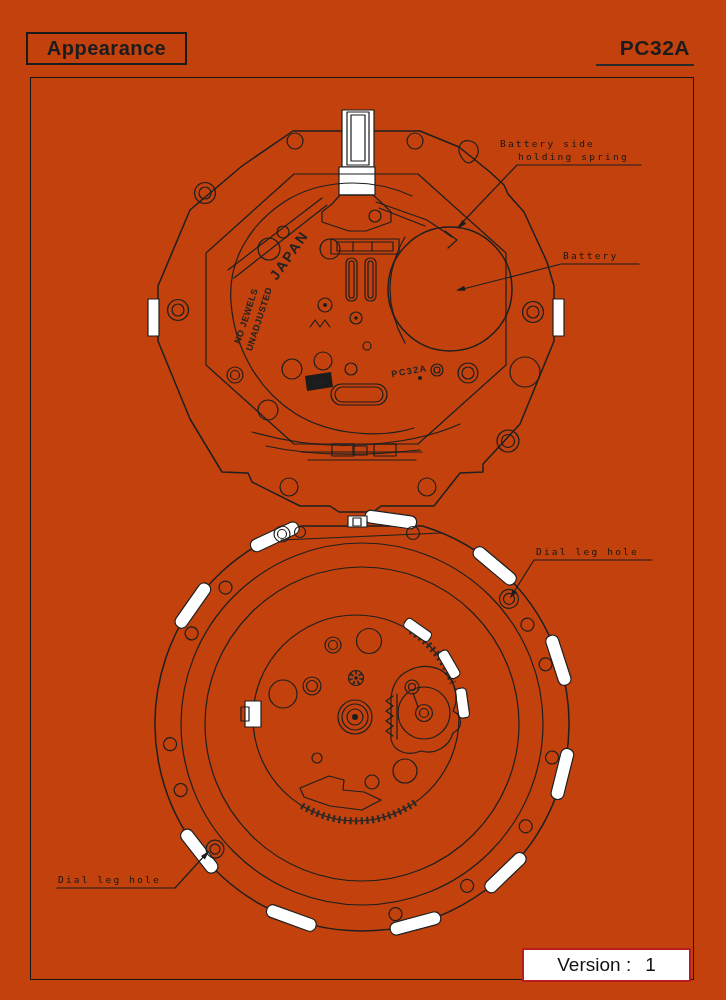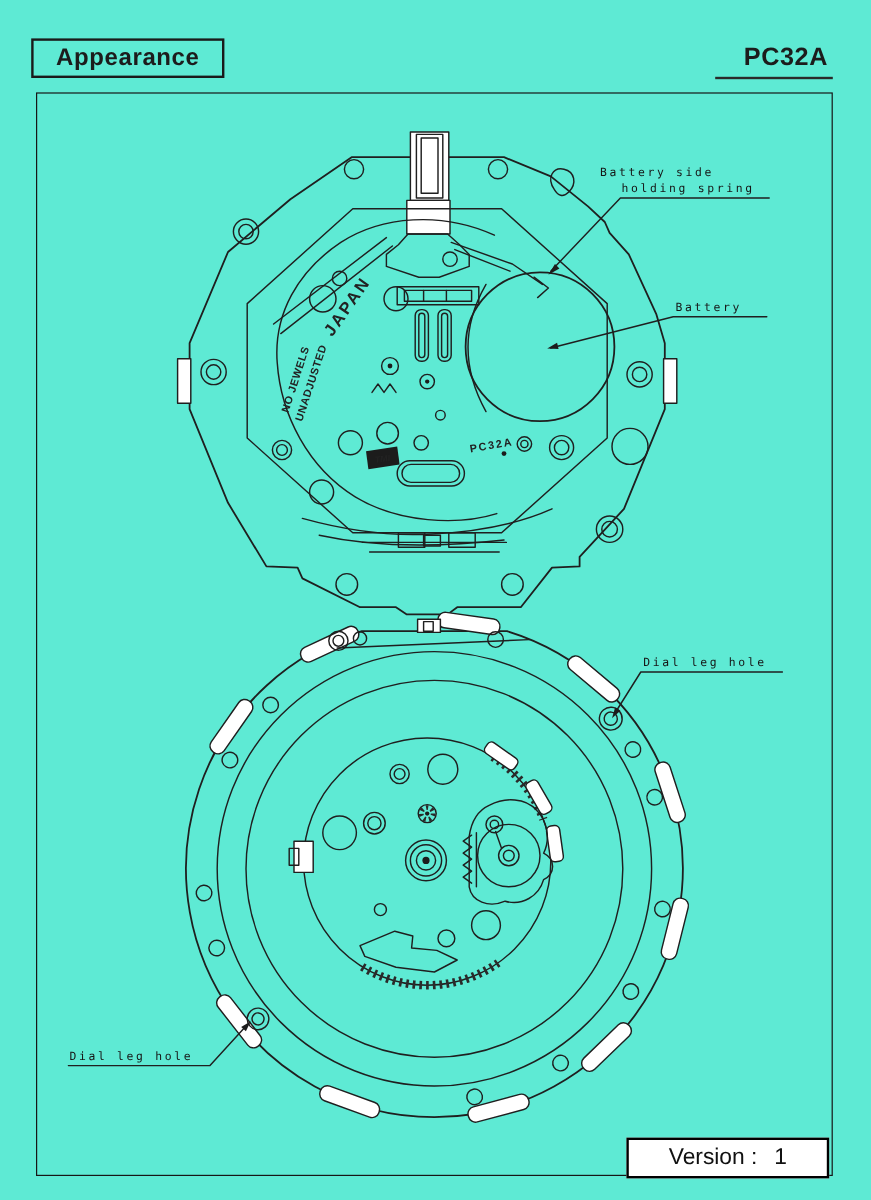--- a/index.html
+++ b/index.html
@@ -1,18 +1,18 @@
 <!DOCTYPE html>
 <html><head>
 <meta charset="utf-8">
 <style>
   html,body{margin:0;padding:0;background:#e8e8e8;}
   .page{
     position:relative;width:726px;height:1000px;margin:0 auto;
-    background:#5eead4;overflow:hidden;
+    background:#c2410c;overflow:hidden;
     font-family:"Liberation Sans", sans-serif;color:#1c1c1c;
   }
   .hdr-box{
     position:absolute;left:26px;top:32px;width:161px;height:33px;
     border:2px solid #1a1a1a;display:flex;align-items:center;justify-content:center;
     box-sizing:border-box;
   }
   .hdr-box .t{font-size:20px;font-weight:bold;letter-spacing:.5px;}
   .model{
     position:absolute;left:560px;top:36px;width:130px;height:26px;
@@ -21,21 +21,21 @@
   .model-underline{
     position:absolute;left:596px;top:64px;width:98px;height:0;
     border-top:2.5px solid #2a2a2a;
   }
   .content-border{
     position:absolute;left:30px;top:77px;width:664px;height:903px;
     border:1.6px solid #161616;box-sizing:border-box;
   }
   .version-box{
     position:absolute;left:522px;top:948px;width:169px;height:34px;
-    background:#fff;border:2px solid #000000;box-sizing:border-box;
+    background:#fff;border:2px solid #b91c1c;box-sizing:border-box;
     display:flex;align-items:center;justify-content:center;gap:14px;
     font-size:19px;color:#111;z-index:3;
   }
   svg.drw{position:absolute;left:0;top:0;z-index:1;}
   svg.drw .ln{fill:none;stroke:#1f1f1f;stroke-width:1.2;stroke-linejoin:round;stroke-linecap:round;}
   svg.drw .ln2{fill:none;stroke:#1f1f1f;stroke-width:1.5;stroke-linejoin:round;}
   svg.drw .lnw{fill:#ffffff;stroke:#1f1f1f;stroke-width:1.2;stroke-linejoin:round;}
   svg.drw .teeth{fill:none;stroke:#2a2a2a;stroke-width:7;stroke-dasharray:2.2 3.4;stroke-linecap:butt;}
   svg.drw .spokes{fill:none;stroke:#2a2a2a;stroke-width:4;stroke-dasharray:1.8 2.6;stroke-linecap:butt;}
   svg.drw .callout{

